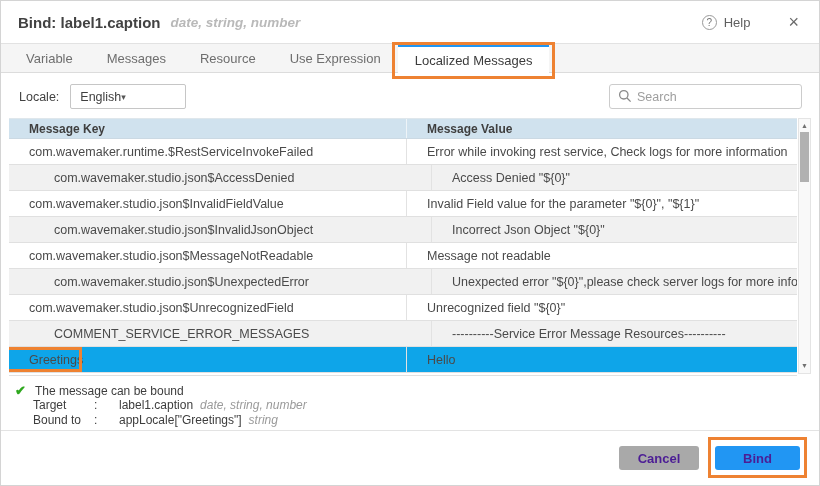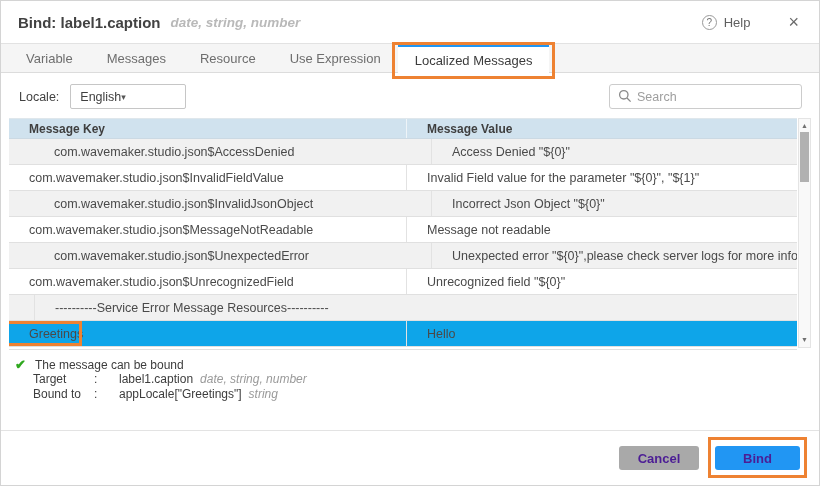--- a/index.html
+++ b/index.html
@@ -130,20 +130,24 @@
       <input type="text" placeholder="Search" style="">
     </div>
   </div>
 
   <div class="table-wrap">
     <div class="thead">
       <div class="th key">Message Key</div>
       <div class="th val">Message Value</div>
     </div>
     <div id="table-body">
+        <div class="trow">
+          <div class="cell key">com.wavemaker.runtime.$RestServiceInvokeFailed</div>
+          <div class="cell val">Error while invoking rest service, Check logs for more information</div>
+        </div>
         <div class="trow alt">
           <div class="cell key">com.wavemaker.studio.json$AccessDenied</div>
           <div class="cell val">Access Denied "${0}"</div>
         </div>
         <div class="trow">
           <div class="cell key">com.wavemaker.studio.json$InvalidFieldValue</div>
           <div class="cell val">Invalid Field value for the parameter "${0}", "${1}"</div>
         </div>
         <div class="trow alt">
           <div class="cell key">com.wavemaker.studio.json$InvalidJsonObject</div>
@@ -155,20 +159,21 @@
         </div>
         <div class="trow alt">
           <div class="cell key">com.wavemaker.studio.json$UnexpectedError</div>
           <div class="cell val">Unexpected error "${0}",please check server logs for more information</div>
         </div>
         <div class="trow">
           <div class="cell key">com.wavemaker.studio.json$UnrecognizedField</div>
           <div class="cell val">Unrecognized field "${0}"</div>
         </div>
         <div class="trow alt">
+          <div class="cell key">COMMENT_SERVICE_ERROR_MESSAGES</div>
           <div class="cell val">----------Service Error Message Resources----------</div>
         </div>
         <div class="trow selected">
           <div class="cell key">Greetings<span class="annotation-box greetings-anno"></span></div>
           <div class="cell val">Hello</div>
         </div>
       </div>
     <div class="partial-strip"></div>
     <div class="scrollbar">
       <div class="sb-arrow up">▲</div>

